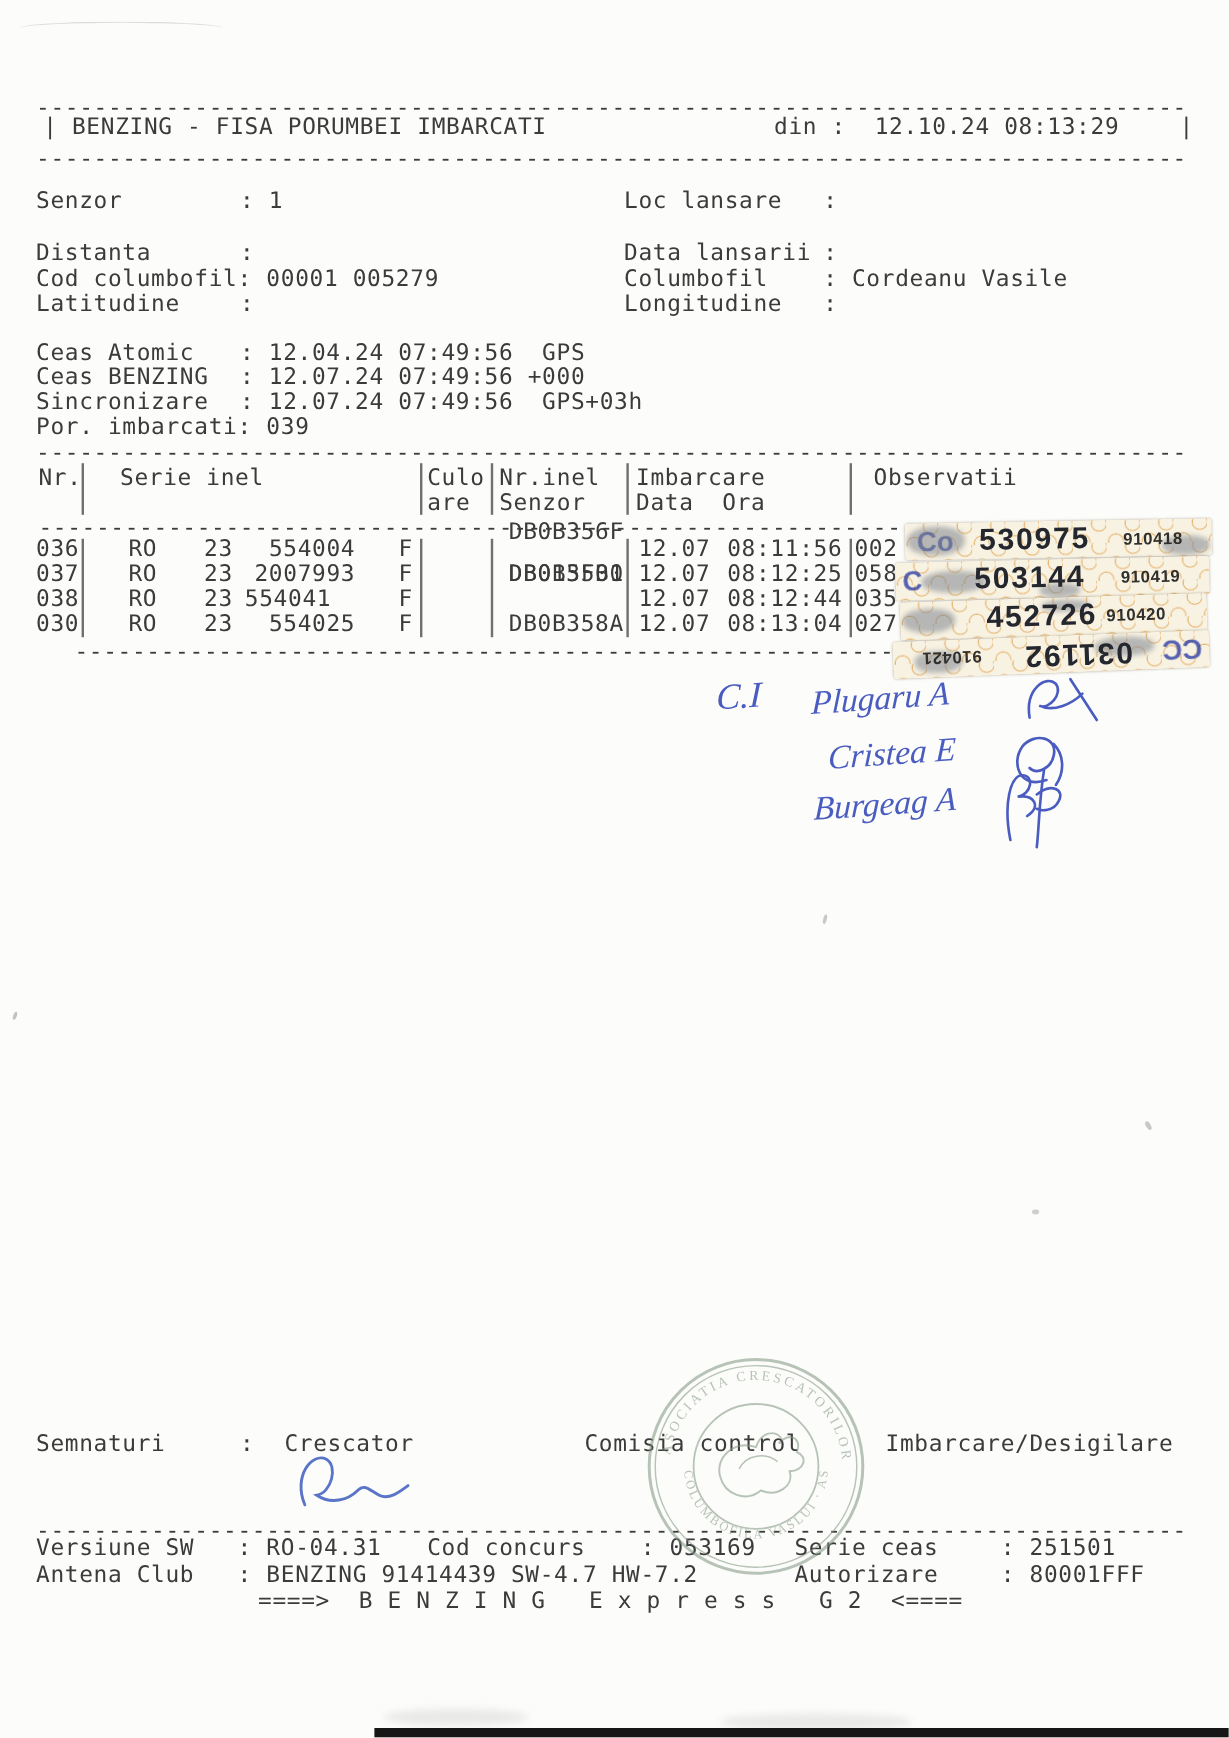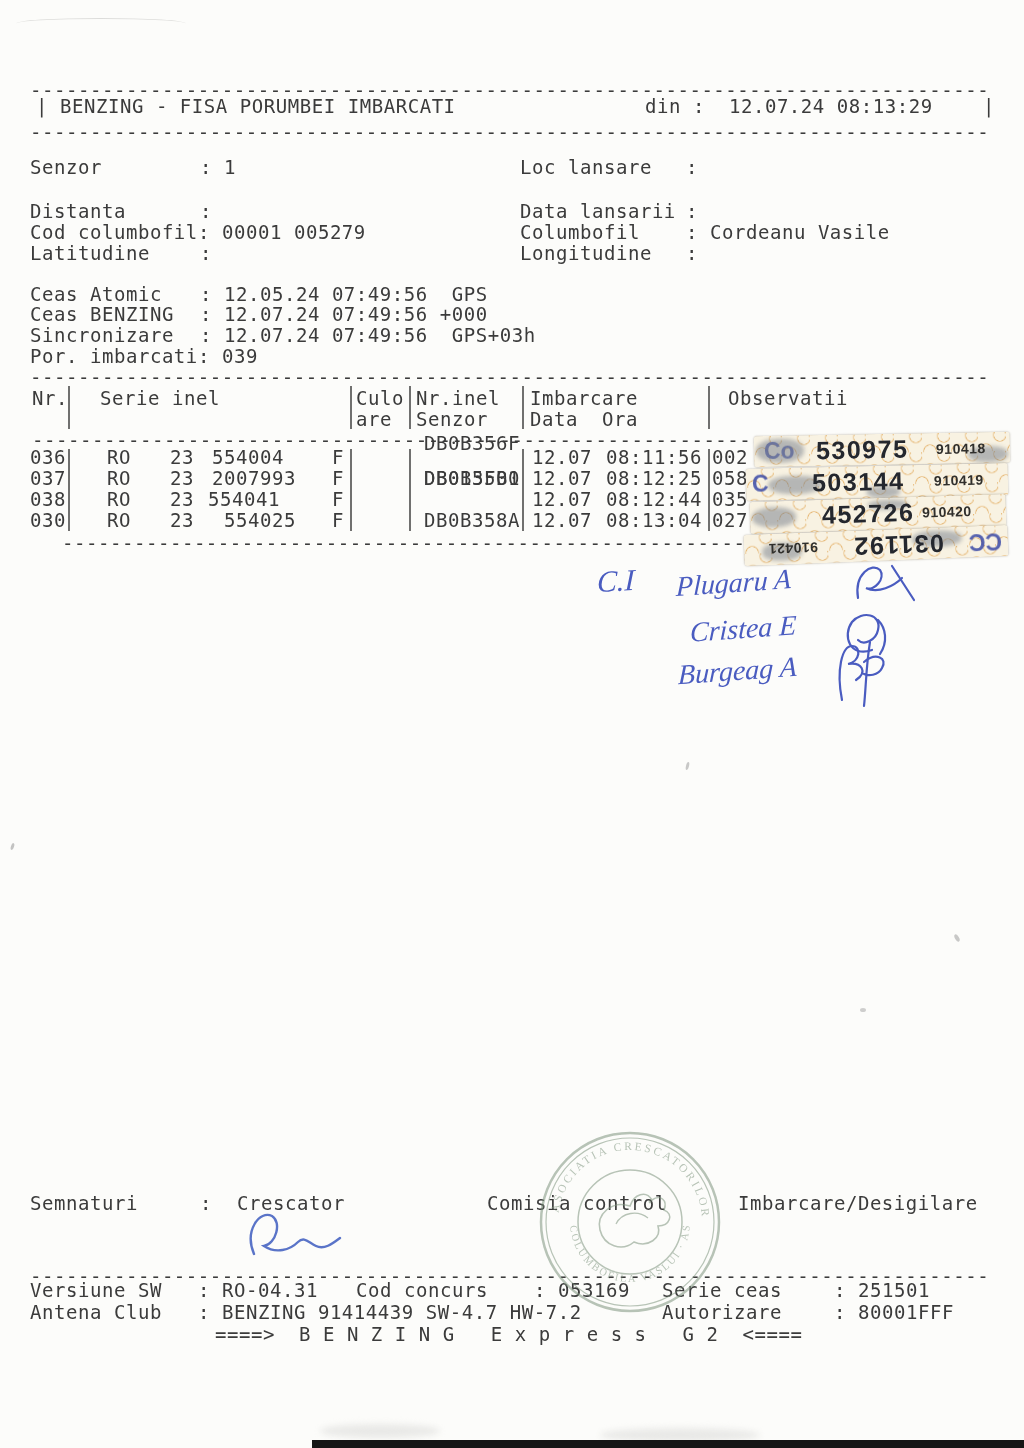--- a/index.html
+++ b/index.html
@@ -46,21 +46,21 @@
   .edgebar{position:absolute;left:312px;top:1440px;width:712px;height:8px;background:#161616;}
   .arc-top{position:absolute;left:16px;top:18px;width:170px;height:10px;border-top:1px solid #dcdcda;border-radius:50%;}
 </style>
 </head>
 <body>
 
 <div class="arc-top"></div>
 
 <div class="t rule" style="left:30px;top:80px;width:960px">------------------------------------------------------------------------------------------------</div>
 <div class="t" style="left:36px;top:96px">| BENZING - FISA PORUMBEI IMBARCATI</div>
-<div class="t" style="left:645px;top:96px">din :  12.07.24 08:13:29</div>
+<div class="t" style="left:645px;top:96px">din :  12.10.24 08:13:29</div>
 <div class="t" style="left:983px;top:96px">|</div>
 <div class="t rule" style="left:30px;top:122px;width:960px">------------------------------------------------------------------------------------------------</div>
 
 <div class="t" style="left:30px;top:157px">Senzor</div>
 <div class="t" style="left:200px;top:157px">: 1</div>
 <div class="t" style="left:520px;top:157px">Loc lansare</div>
 <div class="t" style="left:686px;top:157px">:</div>
 
 <div class="t" style="left:30px;top:201px">Distanta</div>
 <div class="t" style="left:200px;top:201px">:</div>
@@ -71,21 +71,21 @@
 <div class="t" style="left:198px;top:222px">: 00001 005279</div>
 <div class="t" style="left:520px;top:222px">Columbofil</div>
 <div class="t" style="left:686px;top:222px">: Cordeanu Vasile</div>
 
 <div class="t" style="left:30px;top:243px">Latitudine</div>
 <div class="t" style="left:200px;top:243px">:</div>
 <div class="t" style="left:520px;top:243px">Longitudine</div>
 <div class="t" style="left:686px;top:243px">:</div>
 
 <div class="t" style="left:30px;top:284px">Ceas Atomic</div>
-<div class="t" style="left:200px;top:284px">: 12.05.24 07:49:56  GPS</div>
+<div class="t" style="left:200px;top:284px">: 12.04.24 07:49:56  GPS</div>
 <div class="t" style="left:30px;top:304px">Ceas BENZING</div>
 <div class="t" style="left:200px;top:304px">: 12.07.24 07:49:56 +000</div>
 <div class="t" style="left:30px;top:325px">Sincronizare</div>
 <div class="t" style="left:200px;top:325px">: 12.07.24 07:49:56  GPS+03h</div>
 <div class="t" style="left:30px;top:346px">Por. imbarcati</div>
 <div class="t" style="left:198px;top:346px">: 039</div>
 
 <div class="t rule" style="left:30px;top:367px;width:960px">------------------------------------------------------------------------------------------------</div>
 
 <div class="t" style="left:32px;top:388px">Nr.</div>
@@ -109,21 +109,21 @@
 <div class="vbar" style="left:68px;top:449px;height:82px"></div>
 <div class="vbar" style="left:350px;top:449px;height:82px"></div>
 <div class="vbar" style="left:409px;top:449px;height:82px"></div>
 <div class="vbar" style="left:522px;top:449px;height:82px"></div>
 <div class="vbar" style="left:708px;top:449px;height:82px"></div>
 
 <div>
   <span class="t" style="left:30px;top:447px">036</span>
   <span class="t" style="left:107px;top:447px">RO</span>
   <span class="t" style="left:170px;top:447px">23</span>
-  <span class="t" style="left:200px;top:447px;width:96px;text-align:center">554004</span>
+  <span class="t" style="left:200px;top:447px;width:96px;text-align:right">554004</span>
   <span class="t" style="left:332px;top:447px">F</span>
   <span class="t" style="left:424px;top:433px">DB0B356F</span>
   <span class="t" style="left:532px;top:447px">12.07</span>
   <span class="t" style="left:606px;top:447px">08:11:56</span>
   <span class="t" style="left:712px;top:447px">002</span>
 </div>
 
 <div>
   <span class="t" style="left:30px;top:468px">037</span>
   <span class="t" style="left:107px;top:468px">RO</span>
@@ -133,21 +133,21 @@
   <span class="t" style="left:424px;top:468px">DB015F00</span>
   <span class="t" style="left:532px;top:468px">12.07</span>
   <span class="t" style="left:606px;top:468px">08:12:25</span>
   <span class="t" style="left:712px;top:468px">058</span>
 </div>
 
 <div>
   <span class="t" style="left:30px;top:489px">038</span>
   <span class="t" style="left:107px;top:489px">RO</span>
   <span class="t" style="left:170px;top:489px">23</span>
-  <span class="t" style="left:208px;top:489px;width:96px;text-align:left">554041</span>
+  <span class="t" style="left:192px;top:489px;width:96px;text-align:center">554041</span>
   <span class="t" style="left:332px;top:489px">F</span>
   <span class="t" style="left:424px;top:468px">DB0B35B1</span>
   <span class="t" style="left:532px;top:489px">12.07</span>
   <span class="t" style="left:606px;top:489px">08:12:44</span>
   <span class="t" style="left:712px;top:489px">035</span>
 </div>
 
 <div>
   <span class="t" style="left:30px;top:510px">030</span>
   <span class="t" style="left:107px;top:510px">RO</span>

